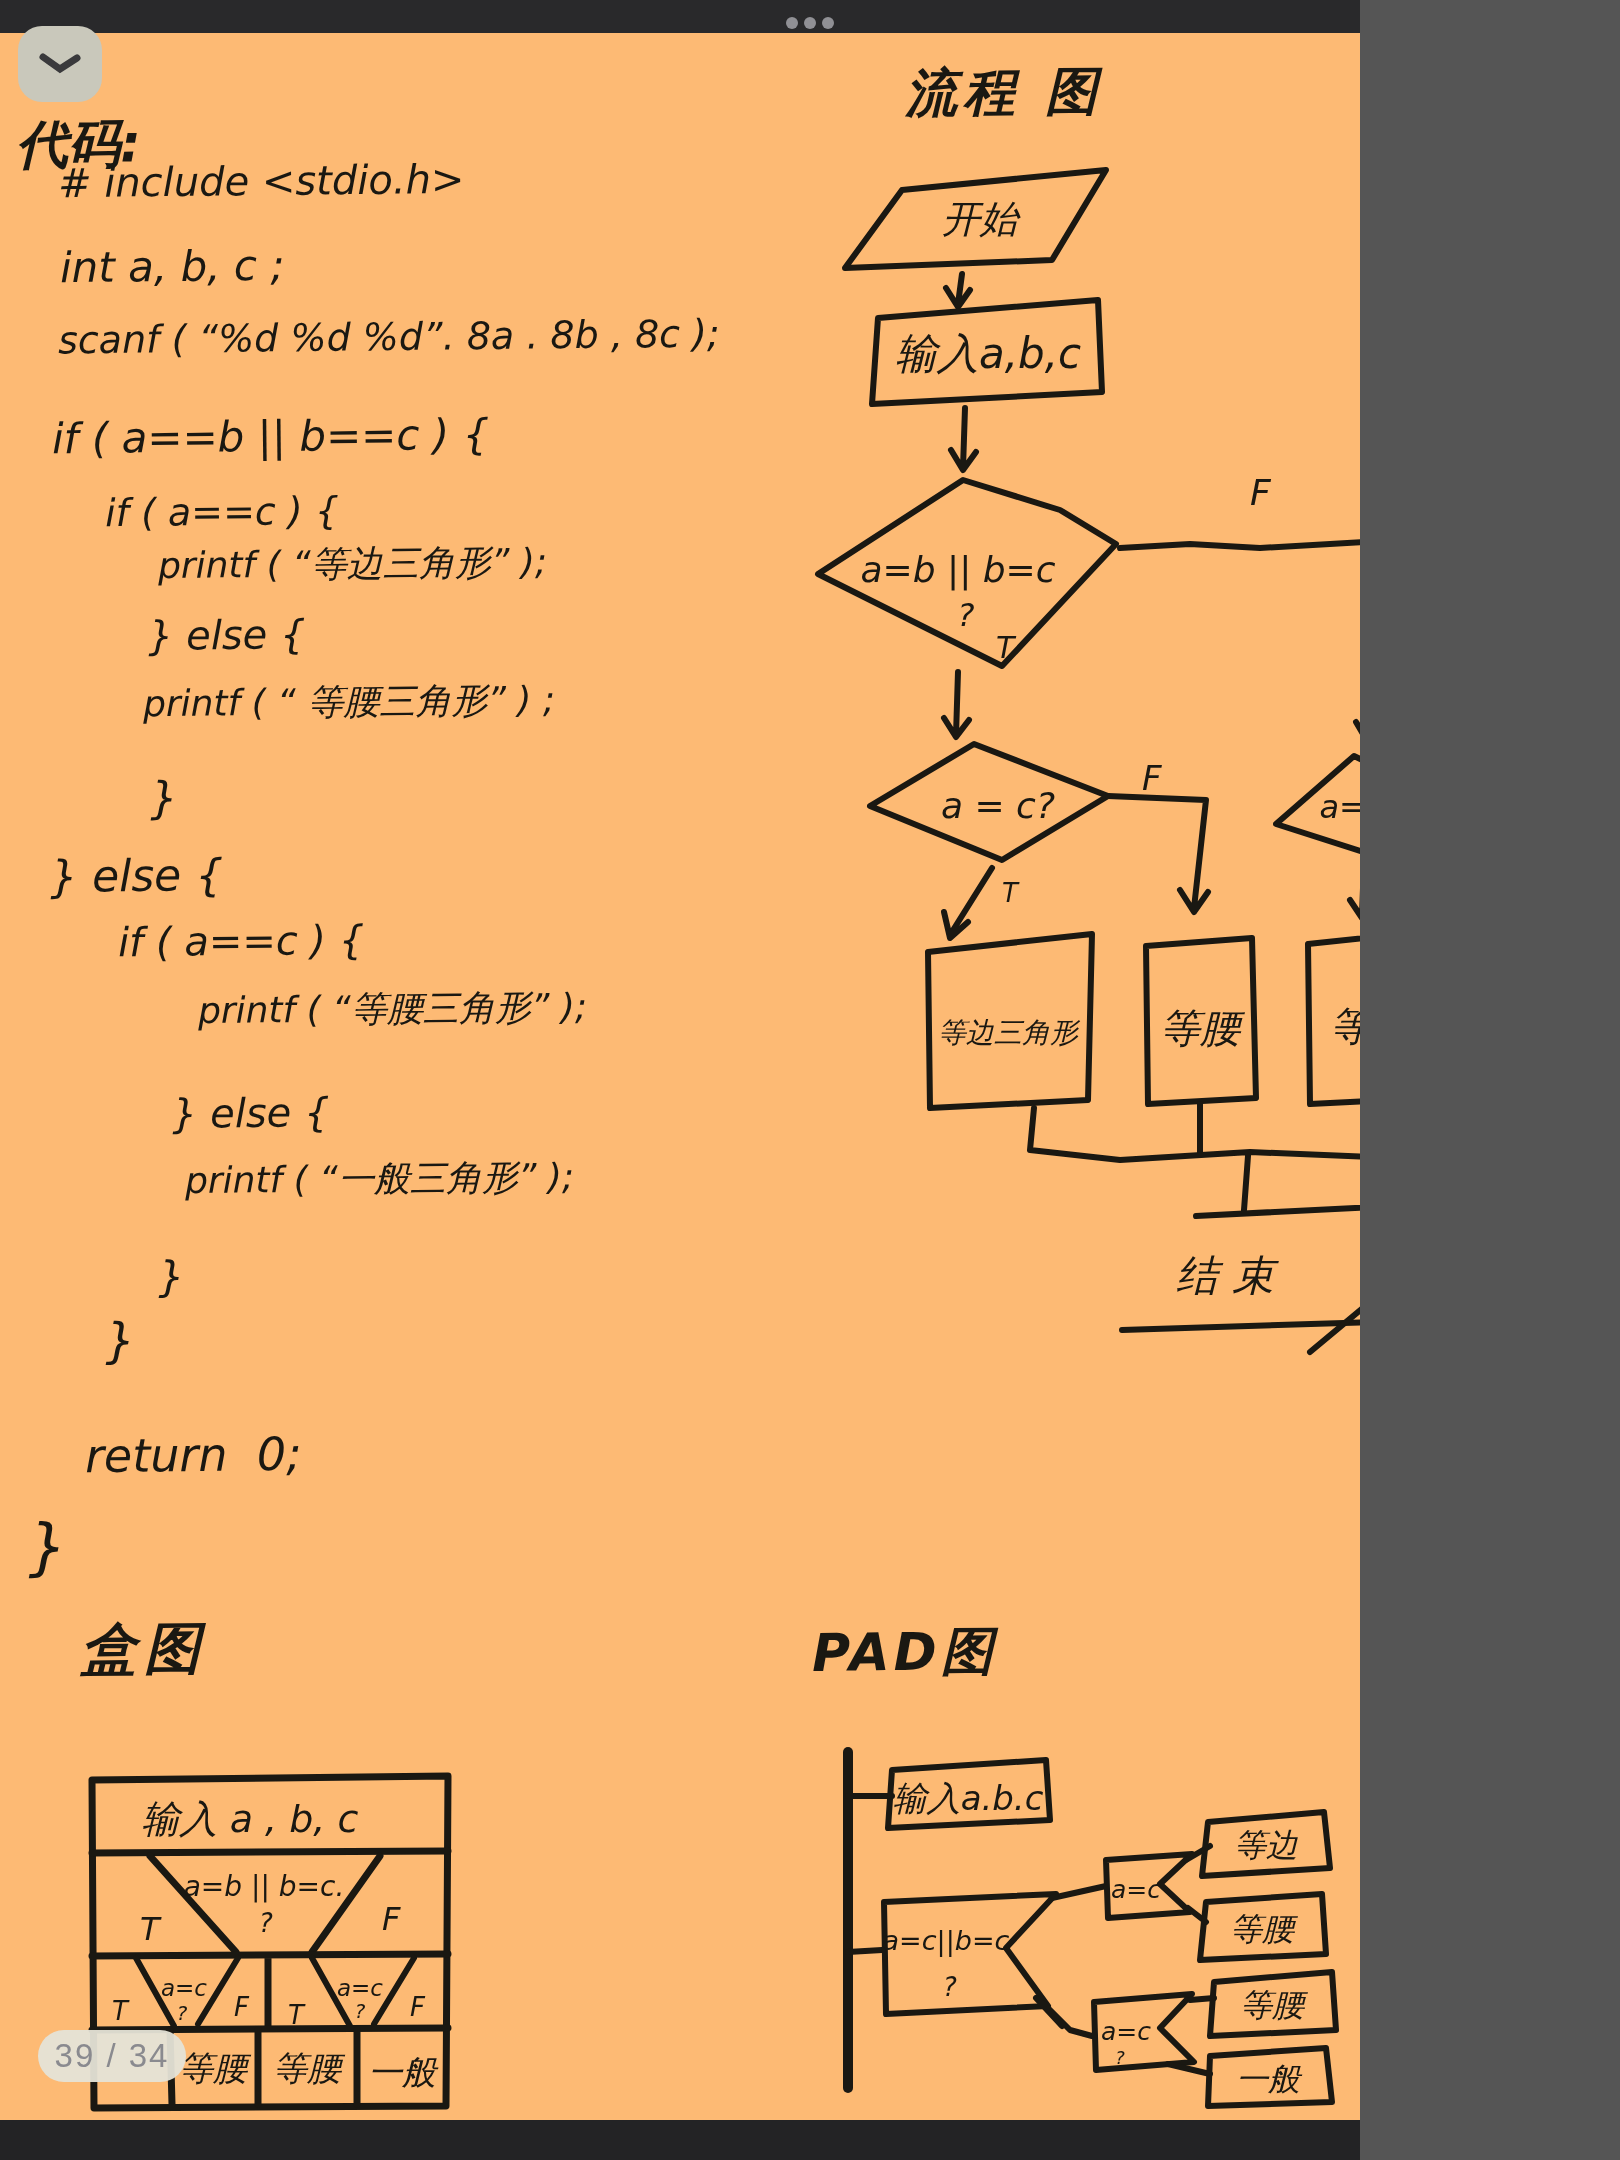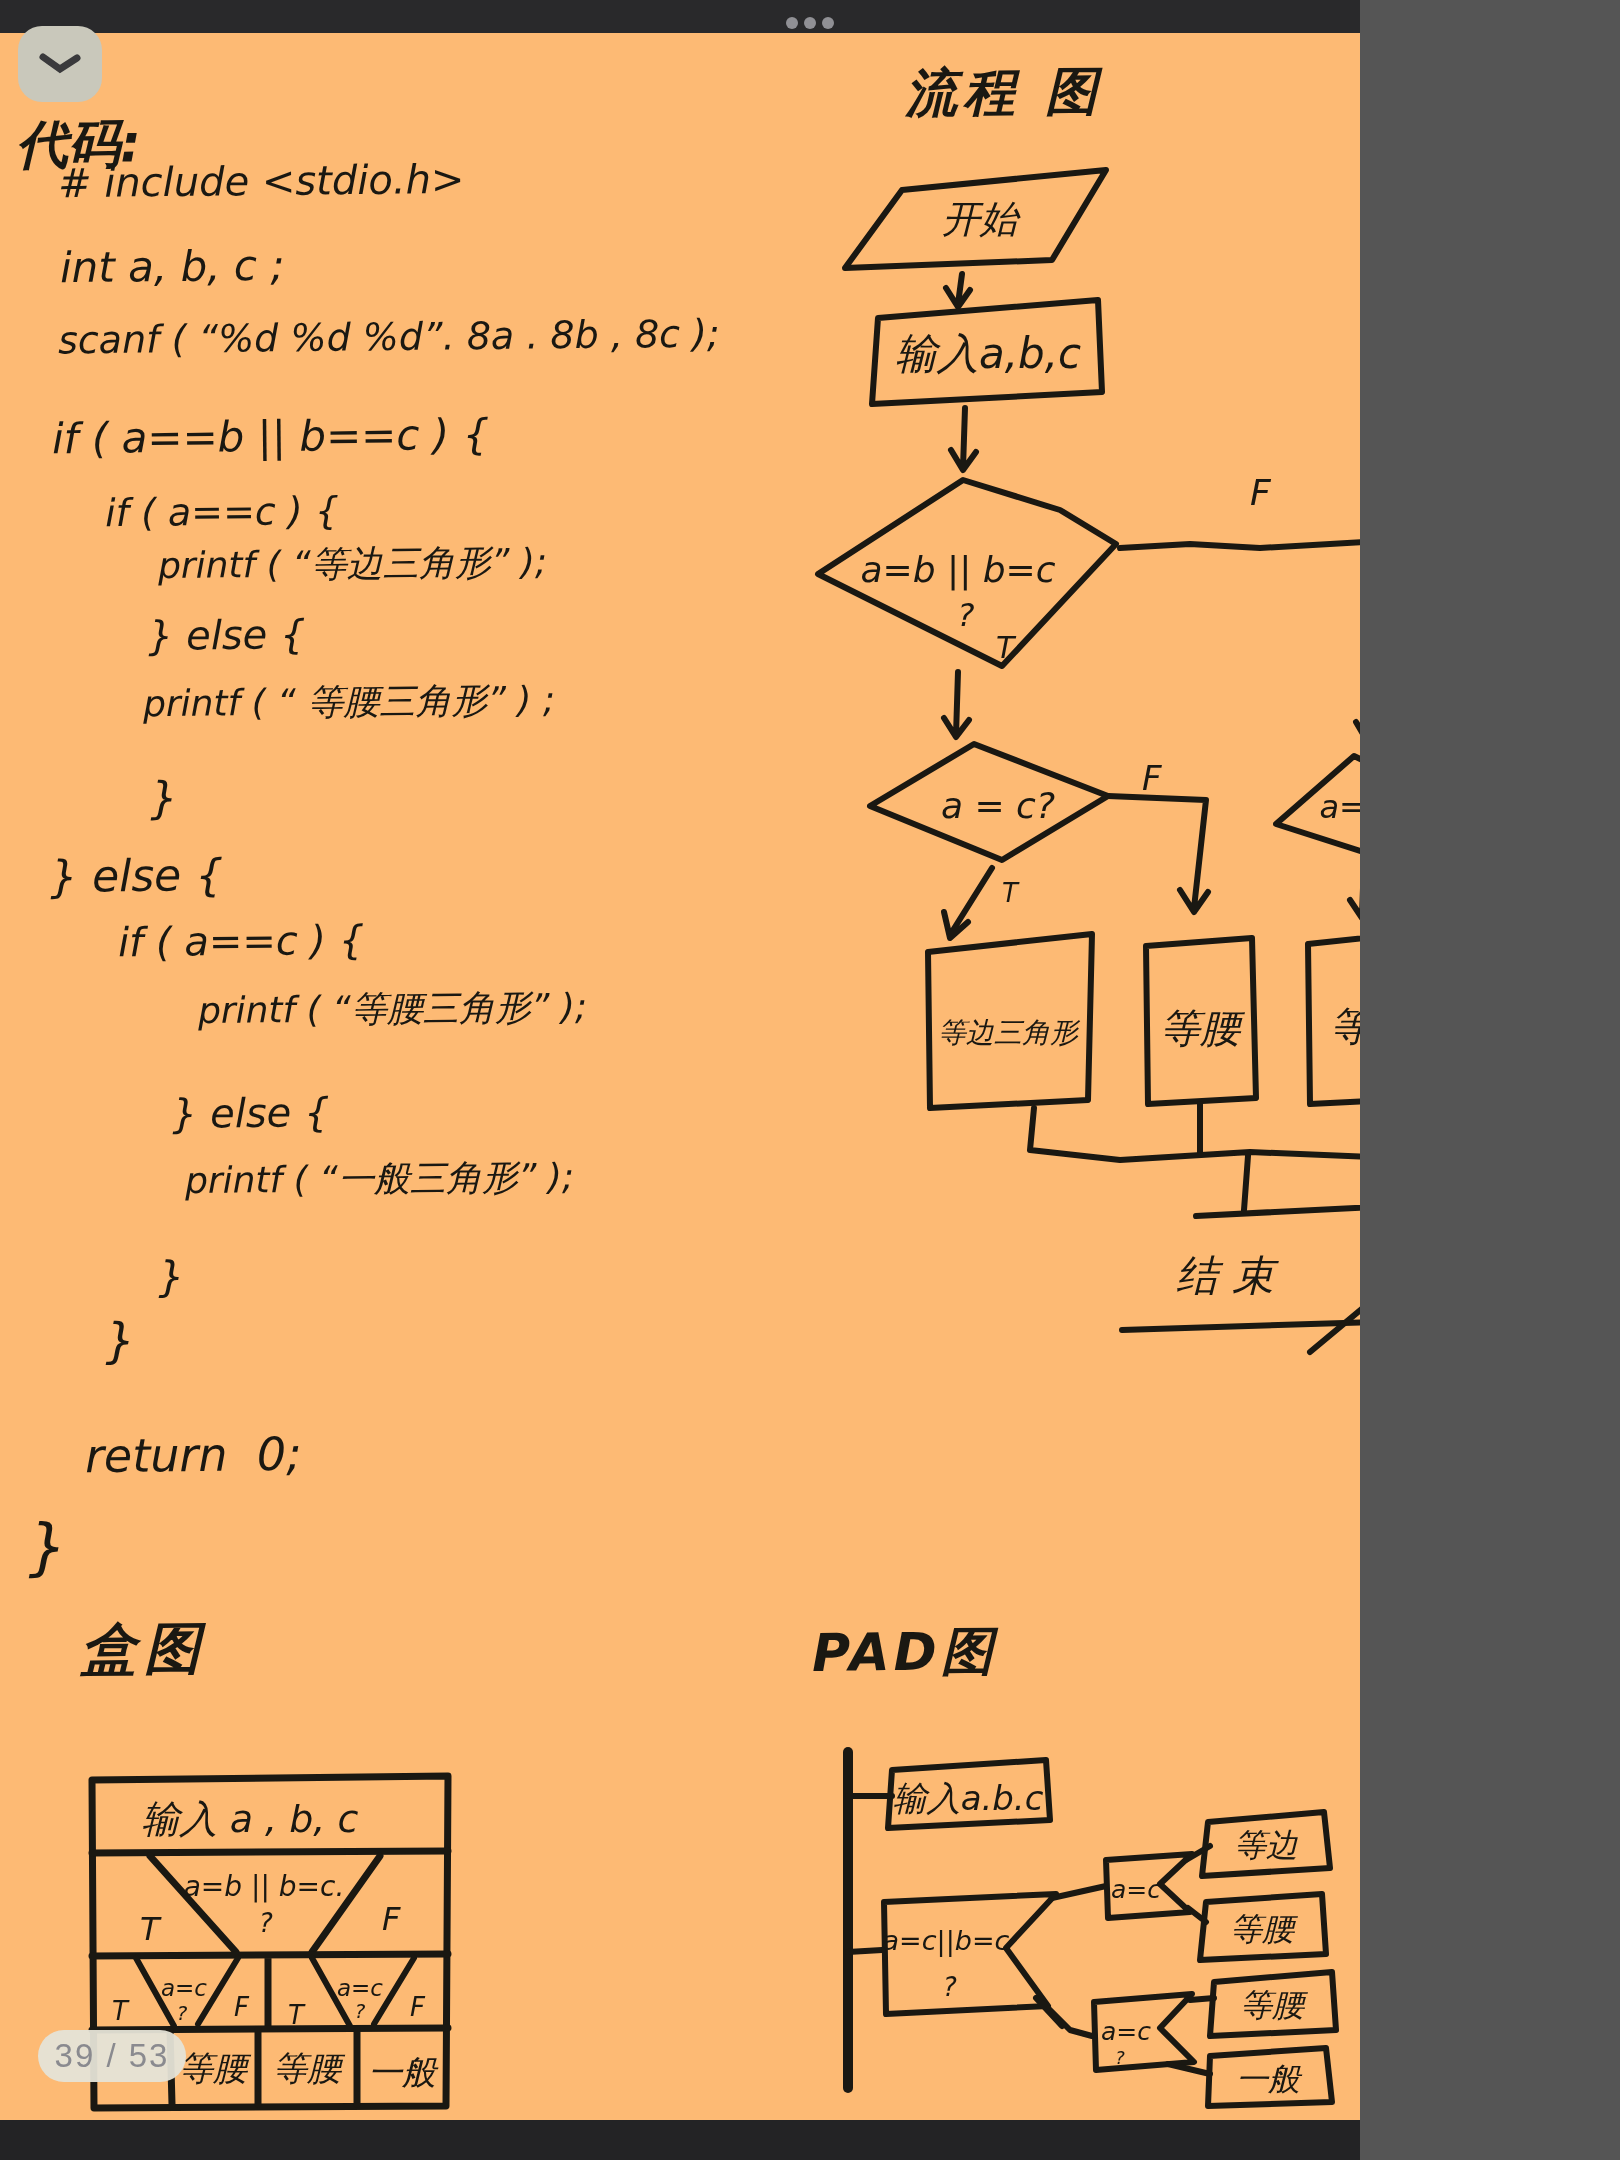--- a/index.html
+++ b/index.html
@@ -207,16 +207,16 @@
         <text x="1272" y="2016" text-anchor="middle" font-size="32">等腰</text>
       </g>
       <path d="M1168,2064 L1210,2074"></path>
       <g>
         <path d="M1210,2056 L1326,2048 L1332,2102 L1208,2106 Z"></path>
         <text x="1268" y="2090" text-anchor="middle" font-size="32">一般</text>
       </g>
     </g>
   </svg>
 
-  <div class="badge">39 / 53</div>
+  <div class="badge">39 / 34</div>
 
   <div class="bottombar"></div>
 </div>
 
 </body></html>

